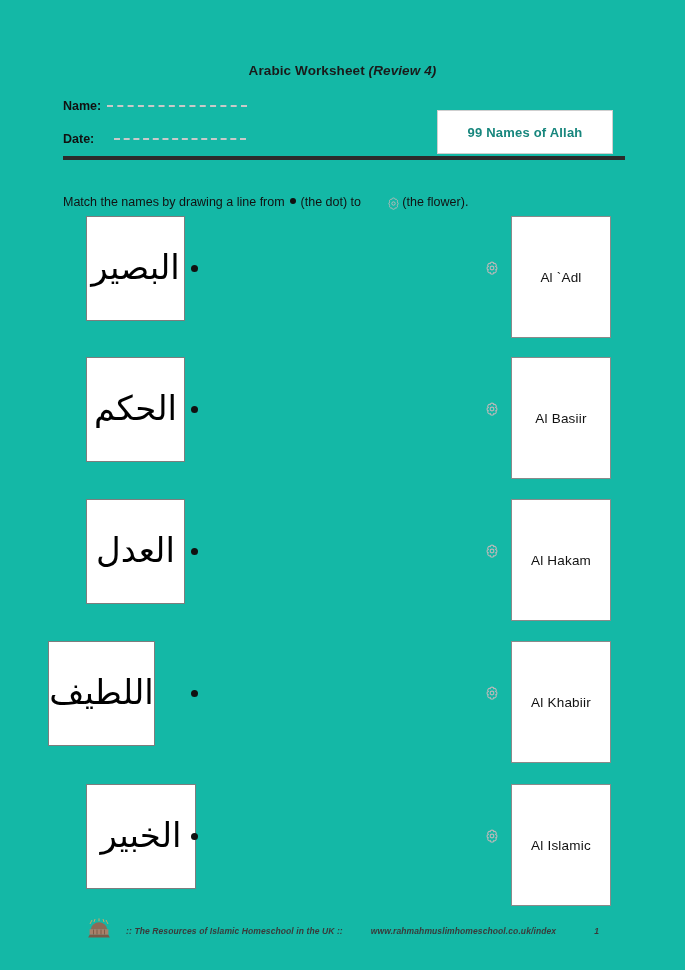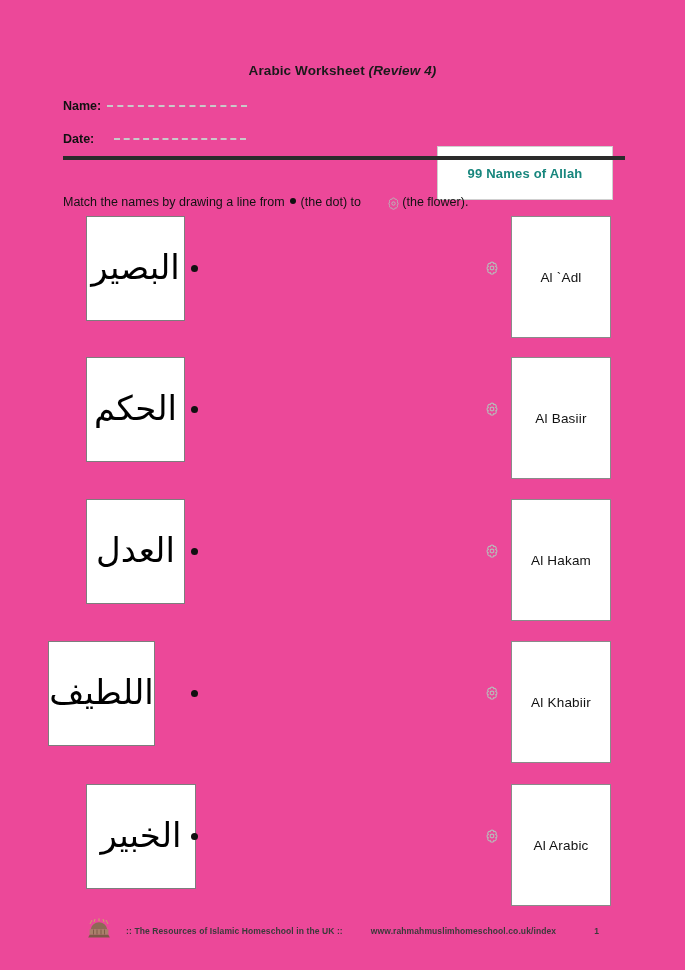--- a/index.html
+++ b/index.html
@@ -12,21 +12,21 @@
     height: 970px;
     position: relative;
     font-family: "Liberation Sans", sans-serif;
     color: #1a1a1a;
     overflow: hidden;
   }
 
   .page {
     position: absolute;
     inset: 0;
-    background: #ec4899;
+    background: #14b8a6;
   }
 
   
   .title {
     position: absolute;
     top: 63px;
     left: 0;
     width: 685px;
     text-align: center;
     font-size: 13.5px;
@@ -57,28 +57,27 @@
     position: relative;
     top: -3px;
   }
   .field-date .field-line { width: 132px; margin-left: 14px; }
 
   .badge {
     position: absolute;
     left: 437px;
     top: 110px;
     width: 176px;
-    height: 54px;
+    height: 44px;
     border: 1px solid #cfcfcf;
     background: #ffffff;
     display: flex;
     align-items: center;
     justify-content: center;
     box-sizing: border-box;
-    margin-top: 36px;
   }
   .badge-text {
     color: #17867d;
     font-weight: bold;
     font-size: 13px;
     letter-spacing: .2px;
   }
 
   .rule {
     position: absolute;
@@ -181,20 +180,21 @@
     top: 918px;
     width: 685px;
     display: flex;
     align-items: center;
     justify-content: center;
   }
   .footer-inner {
     display: flex;
     align-items: center;
     gap: 14px;
+    font-style: italic;
   }
   .footer-text {
     font-size: 8.5px;
     font-weight: bold;
     color: #3a3a3a;
     letter-spacing: .1px;
     white-space: nowrap;
   }
   .footer-url { margin-left: 14px; }
   .footer-page {
@@ -326,21 +326,21 @@
       <div class="dot" style="left:191px;"></div>
       <div class="flower">
         <svg width="16" height="16" viewBox="0 0 24 24">
           <g fill="none" stroke="#b9b9b9" stroke-width="1.7">
             <path d="M12 3.2c1.7 0 2.6 1.2 2.6 2.2 1-.5 2.4-.2 3.3 1 .9 1.2.5 2.6-.3 3.2 1 .3 1.8 1.5 1.8 2.6 0 1.1-.8 2.3-1.8 2.6.8.6 1.2 2 .3 3.2-.9 1.2-2.3 1.5-3.3 1 0 1-.9 2.2-2.6 2.2s-2.6-1.2-2.6-2.2c-1 .5-2.4.2-3.3-1-.9-1.2-.5-2.6.3-3.2-1-.3-1.8-1.5-1.8-2.6 0-1.1.8-2.3 1.8-2.6-.8-.6-1.2-2-.3-3.2.9-1.2 2.3-1.5 3.3-1 0-1 .9-2.2 2.6-2.2z"></path>
             <circle cx="12" cy="12" r="2.8"></circle>
           </g>
         </svg>
       </div>
       <div class="en-box">
-        <span class="en-text">Al Arabic</span>
+        <span class="en-text">Al Islamic</span>
       </div>
     </div>
 
   </div>
 
   <div class="footer">
     <div class="footer-inner">
       <span class="logo">
         <svg width="26" height="22" viewBox="0 0 26 22">
           <g stroke="#c9a96a" stroke-width="1">

